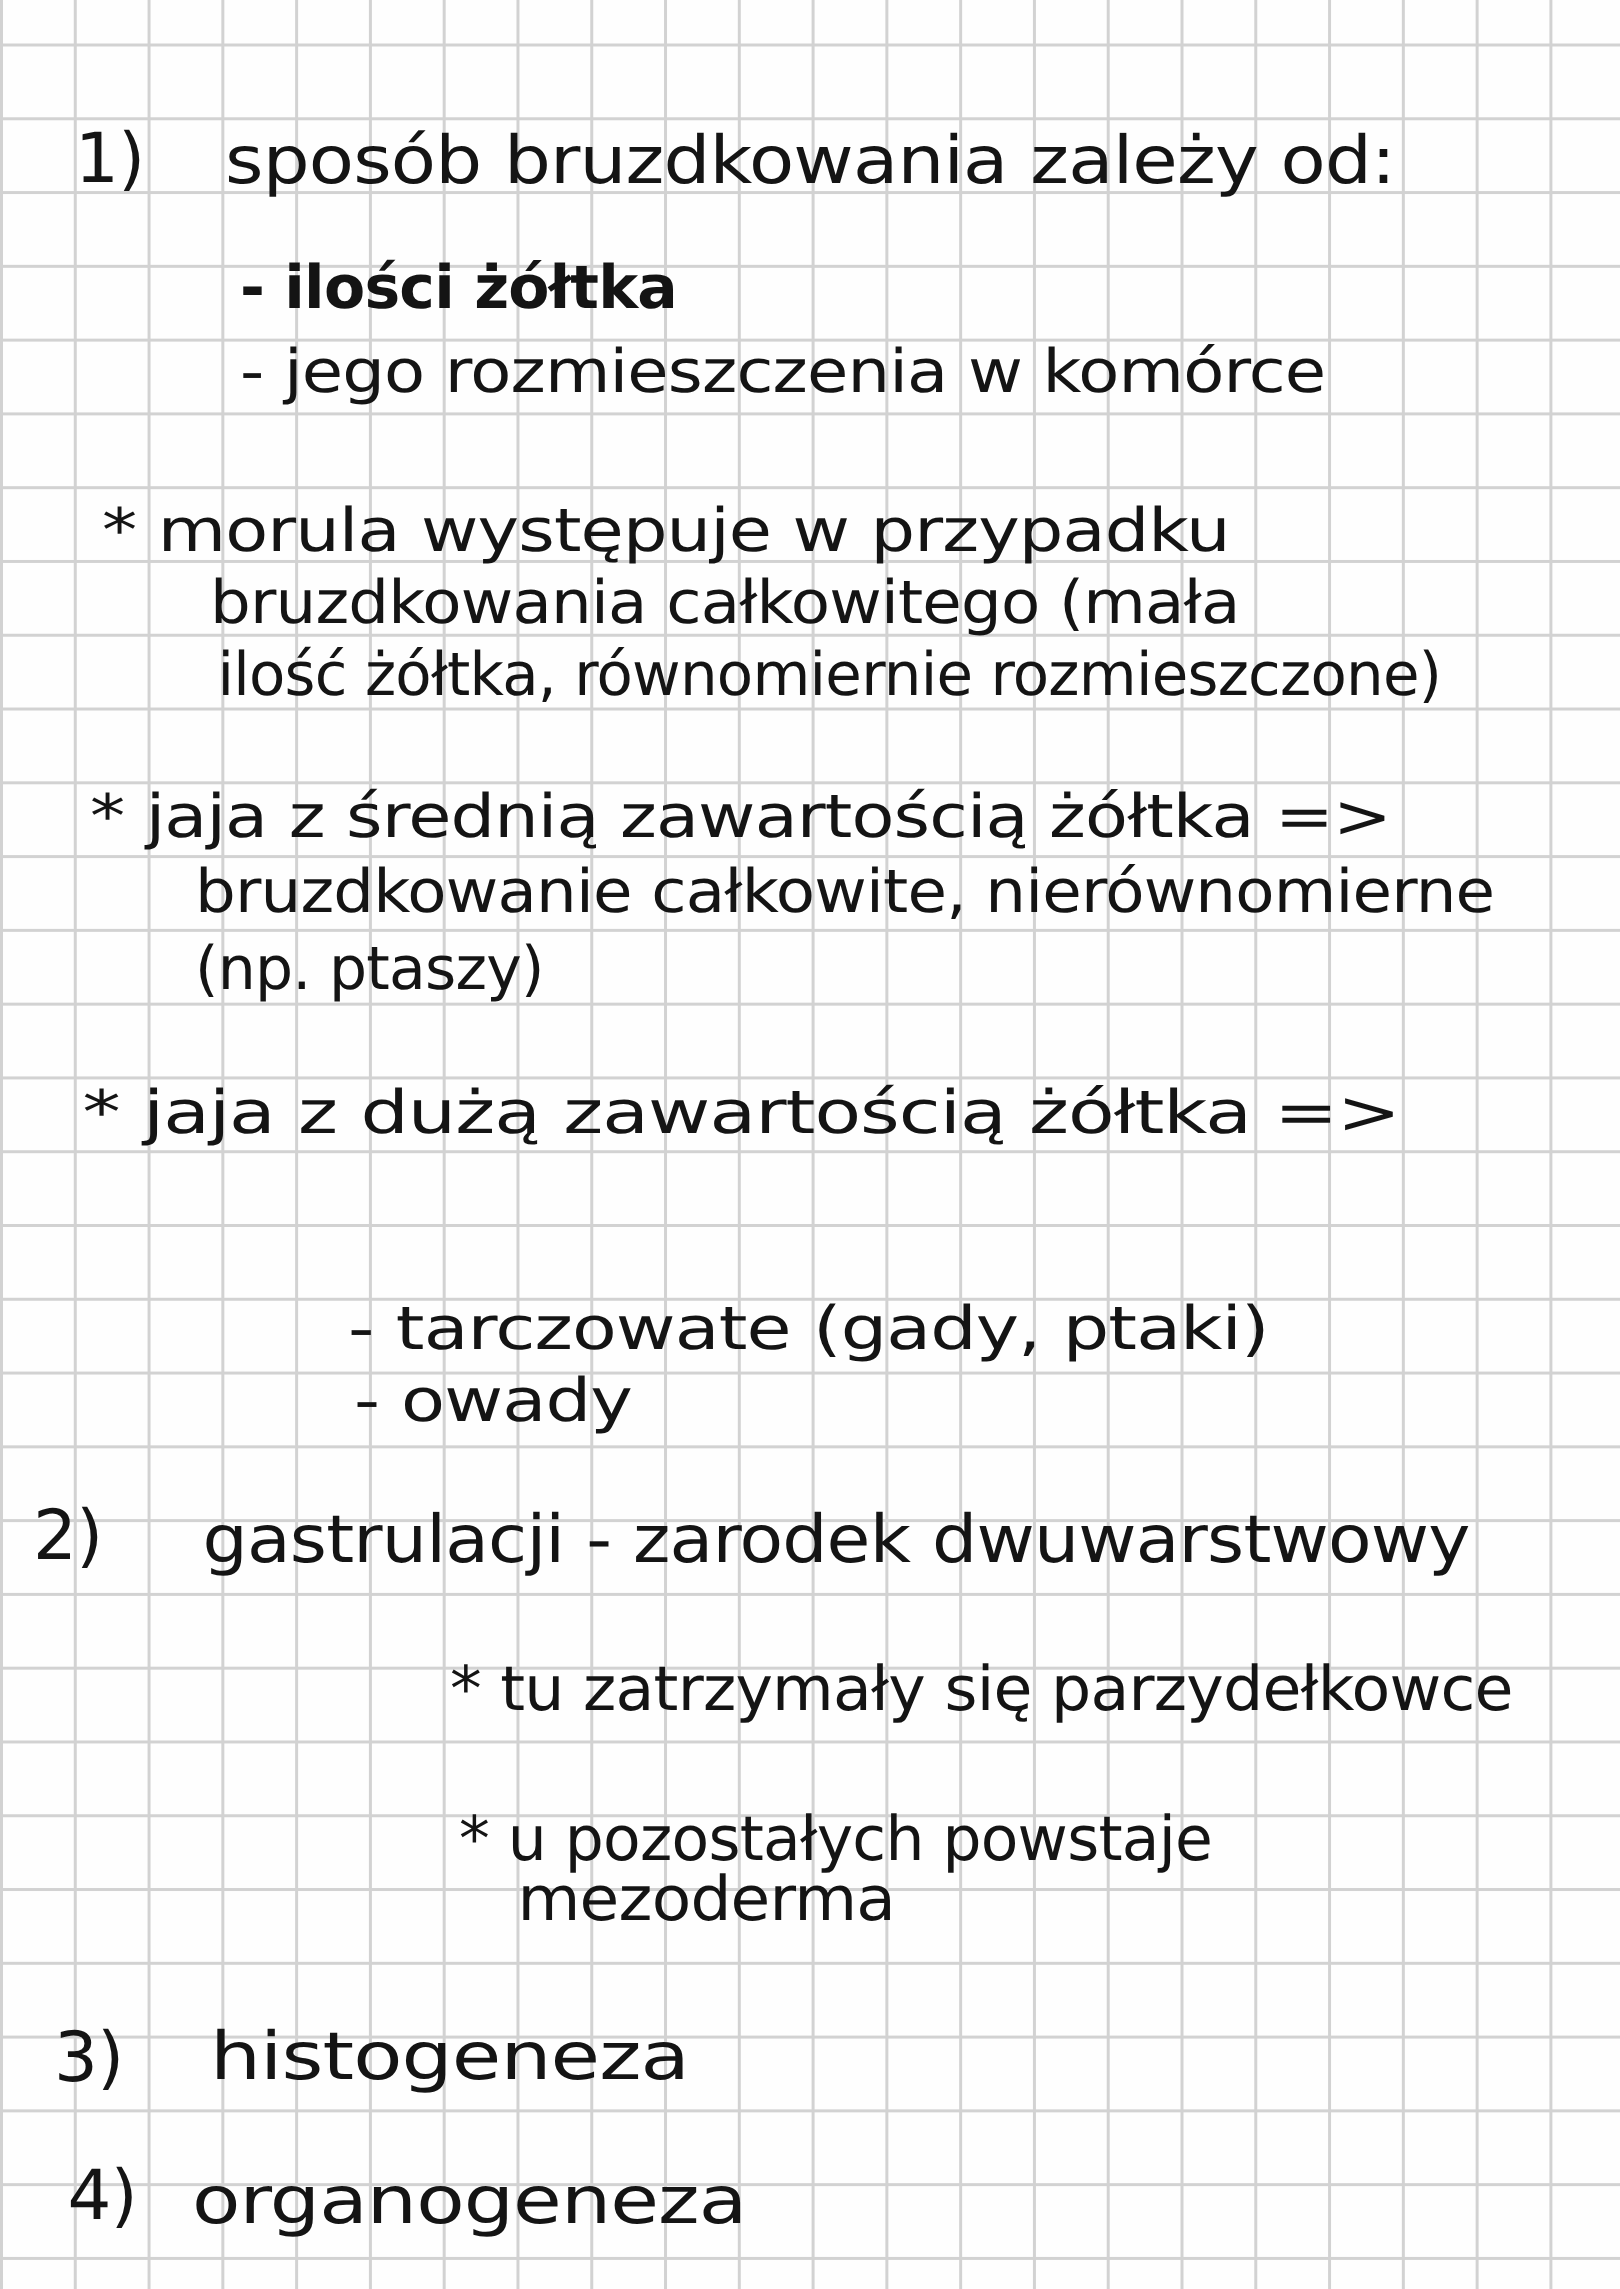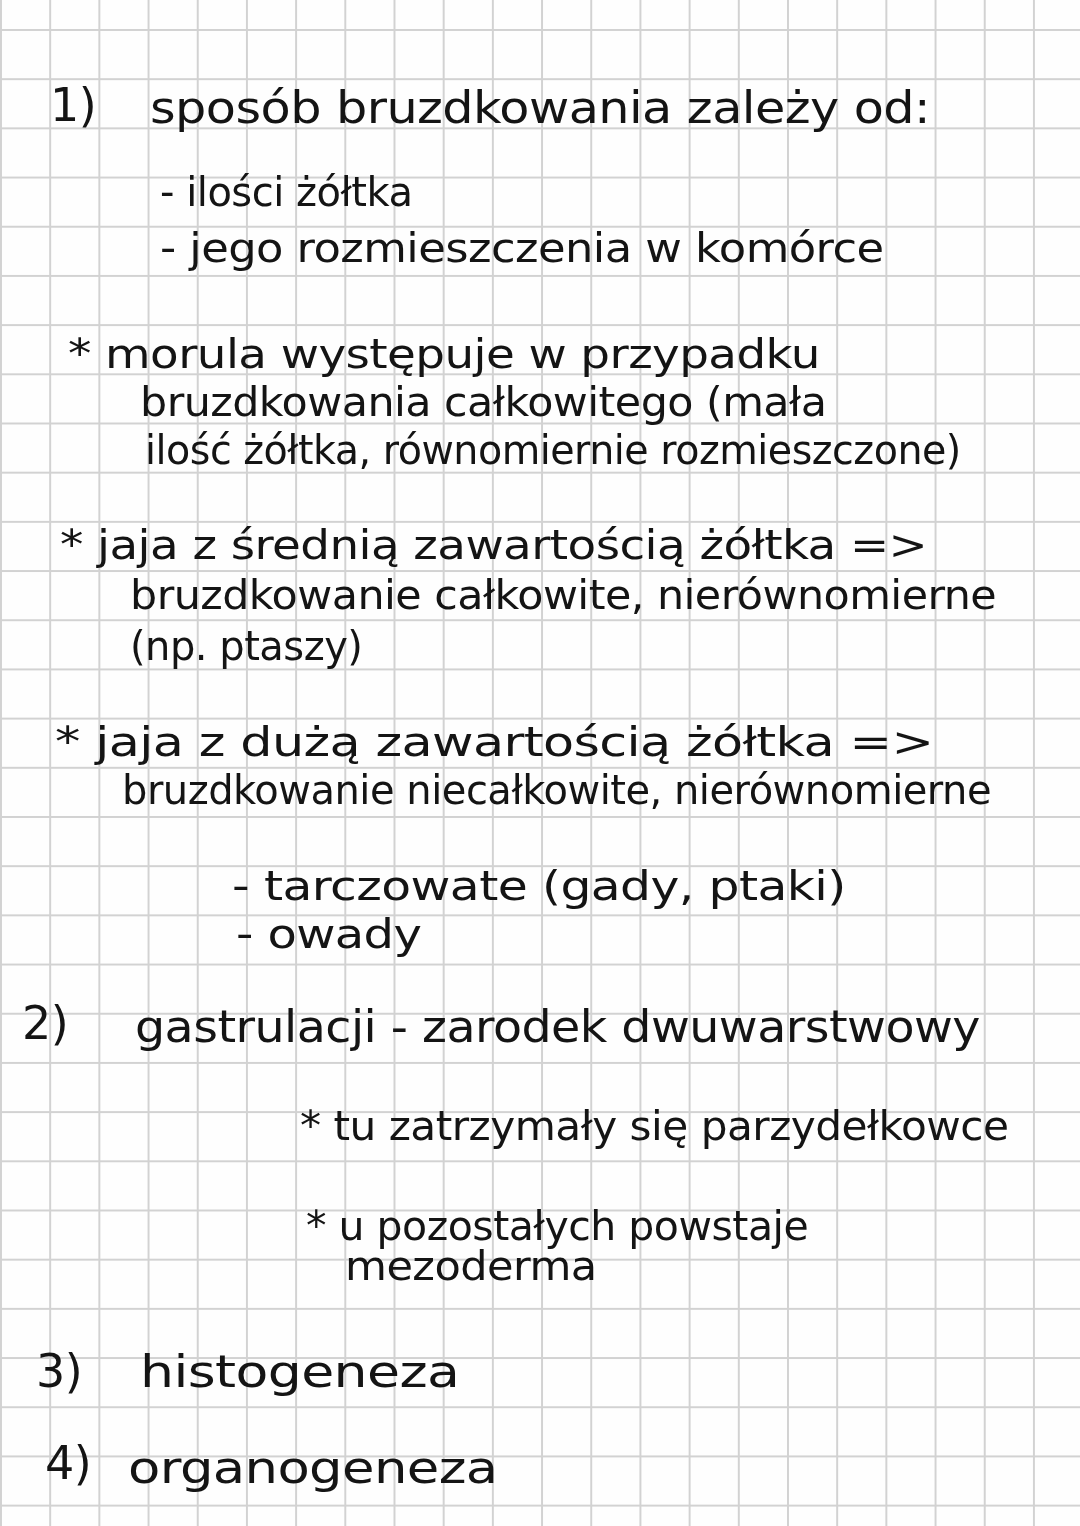--- a/index.html
+++ b/index.html
@@ -42,33 +42,32 @@
     .sub { font-size: 41px; }
   </style>
 </head>
 <body>
 
 <div class="page">
 
   <div class="ink num" style="left:50px; top:82px;">1)</div>
   <div class="ink h1" style="left:150px; top:86px; transform:scaleX(1.12);">sposób bruzdkowania zależy od:</div>
 
-  <div class="ink body" style="left:160px; top:172px; transform:scaleX(1.0);">- ilości żółtka</div>
+  <div class="ink body" style="left:160px; top:172px; transform:scaleX(1.0);font-weight:bold;">- ilości żółtka</div>
   <div class="ink body" style="left:160px; top:228px; transform:scaleX(1.12);">- jego rozmieszczenia w komórce</div>
 
   <div class="ink body" style="left:68px; top:334px; transform:scaleX(1.17);">* morula występuje w przypadku</div>
   <div class="ink body" style="left:140px; top:382px; transform:scaleX(1.07);">bruzdkowania całkowitego (mała</div>
   <div class="ink body" style="left:145px; top:430px; transform:scaleX(0.99);">ilość żółtka, równomiernie rozmieszczone)</div>
 
   <div class="ink body" style="left:60px; top:525px; transform:scaleX(1.17);">* jaja z średnią zawartością żółtka =&gt;</div>
   <div class="ink body" style="left:130px; top:575px; transform:scaleX(1.07);">bruzdkowanie całkowite, nierównomierne</div>
   <div class="ink body" style="left:130px; top:626px; transform:scaleX(1.0);">(np. ptaszy)</div>
 
   <div class="ink body" style="left:55px; top:722px; transform:scaleX(1.27);">* jaja z dużą zawartością żółtka =&gt;</div>
-  <div class="ink body" style="left:122px; top:770px; transform:scaleX(1.0);">bruzdkowanie niecałkowite, nierównomierne</div>
 
   <div class="ink body" style="left:232px; top:866px; transform:scaleX(1.22);">- tarczowate (gady, ptaki)</div>
   <div class="ink body" style="left:236px; top:914px; transform:scaleX(1.2);">- owady</div>
 
   <div class="ink num" style="left:22px; top:1000px;">2)</div>
   <div class="ink h1" style="left:135px; top:1005px; transform:scaleX(1.08);">gastrulacji  -  zarodek dwuwarstwowy</div>
 
   <div class="ink sub" style="left:300px; top:1106px; transform:scaleX(1.03);">* tu zatrzymały się parzydełkowce</div>
   <div class="ink sub" style="left:296px; top:1206px; transform:scaleX(1.0);padding-left:10px;">* u pozostałych powstaje</div>
   <div class="ink sub" style="left:345px; top:1246px; transform:scaleX(1.05);">mezoderma</div>

